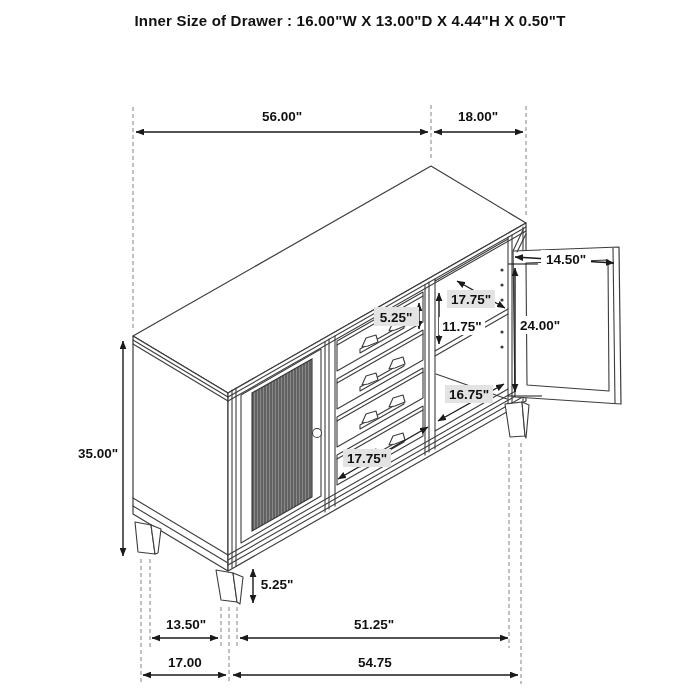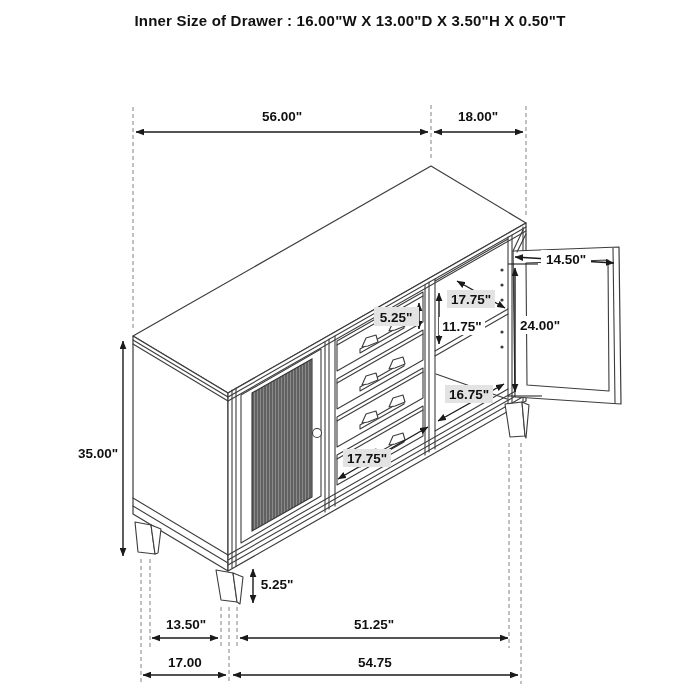--- a/index.html
+++ b/index.html
@@ -16,21 +16,21 @@
   .dash{stroke:#8f8f8f;stroke-width:1.1;stroke-dasharray:4 3;fill:none;}
   .lbl{font:bold 13.5px "Liberation Sans",sans-serif;fill:#101010;}
   .lblbg{fill:#e3e3e3;}
   .lblbgw{fill:#ffffff;}
   .dot{fill:#3c3c3c;}
 </style>
 </head>
 <body>
 
 <div class="page">
-  <div class="title">Inner Size of Drawer : 16.00"W X 13.00"D X 3.50"H X 0.50"T</div>
+  <div class="title">Inner Size of Drawer : 16.00"W X 13.00"D X 4.44"H X 0.50"T</div>
 
   <svg width="700" height="700" viewBox="0 0 700 700">
     <defs>
       <marker id="arr" viewBox="0 0 10 8" refX="9.5" refY="4" markerWidth="8.5" markerHeight="7" orient="auto-start-reverse" markerUnits="userSpaceOnUse">
         <path d="M0,0 L10,4 L0,8 z" fill="#1a1a1a"></path>
       </marker>
       <pattern id="mesh" width="3" height="3" patternUnits="userSpaceOnUse">
         <rect width="3" height="3" fill="#8a8a8a"></rect>
         <line x1="1" y1="0" x2="1" y2="3" stroke="#454545" stroke-width="1.2"></line>
       </pattern>

